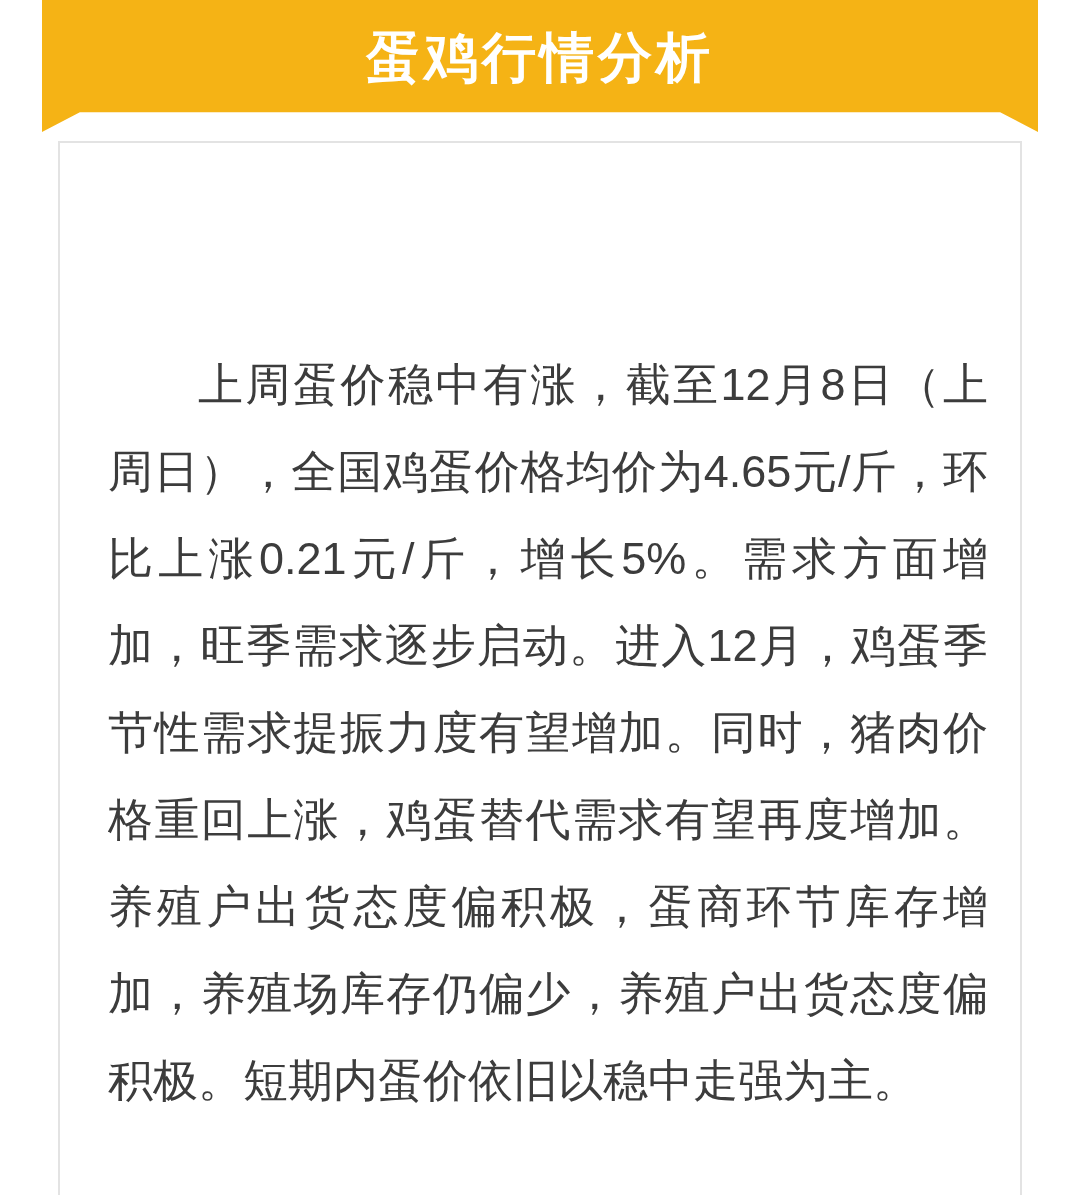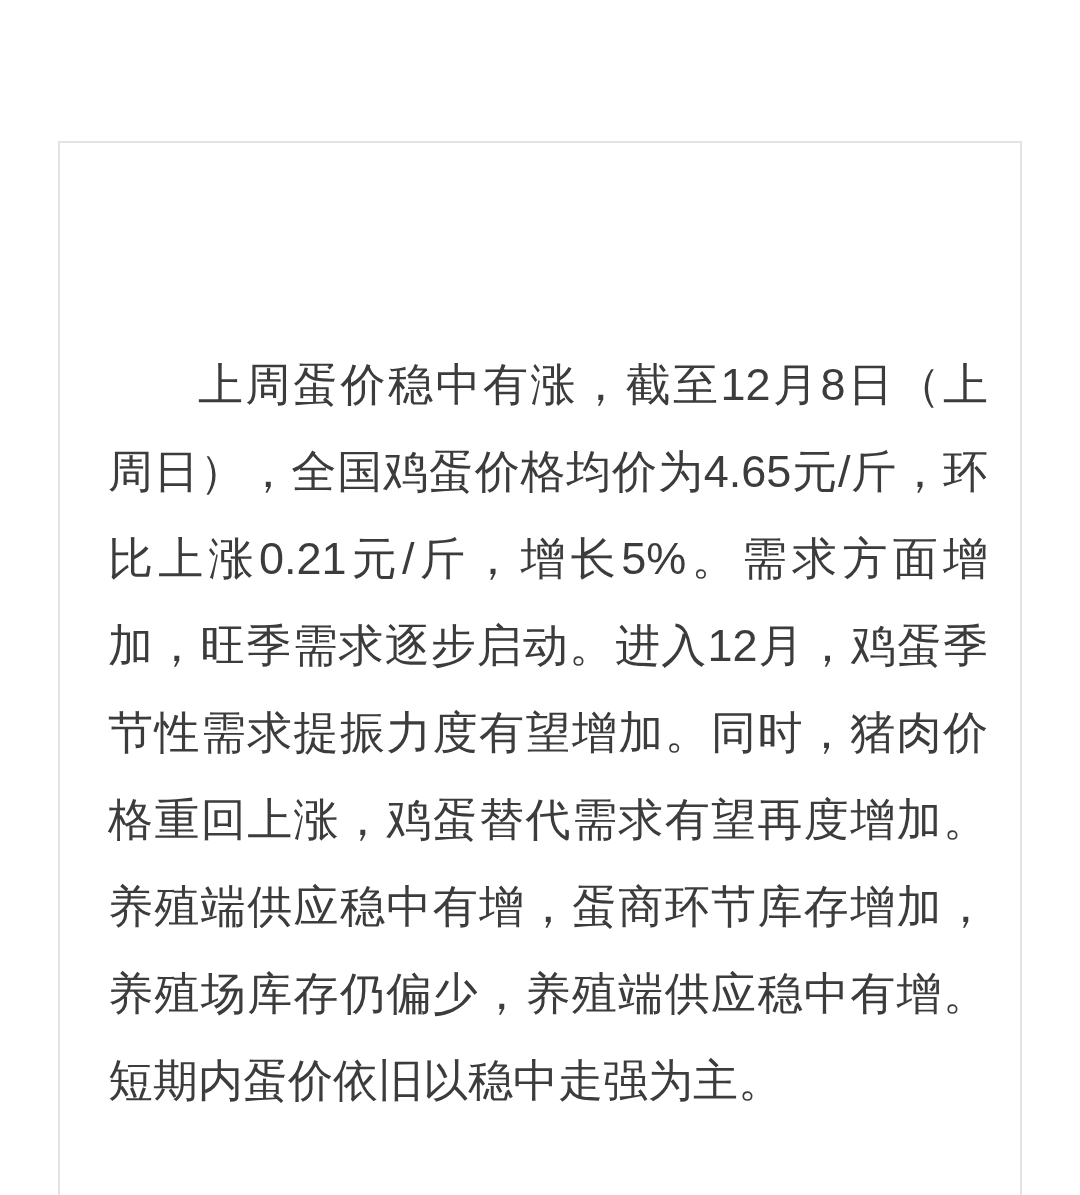--- a/index.html
+++ b/index.html
@@ -132,21 +132,26 @@
     text-justify: inter-ideograph;
     letter-spacing: 0px;
     font-family: "Liberation Sans", sans-serif;
   }
 </style>
 </head>
 <body>
 
 <div class="page">
 
+  <div class="header-wrap">
+    <div class="header-banner">
+      <div class="header-title">蛋鸡行情分析</div>
+    </div>
+  </div>
 
   <div class="card">
 
 
-    <div class="paragraph">上周蛋价稳中有涨，截至12月8日（上周日），全国鸡蛋价格均价为4.65元/斤，环比上涨0.21元/斤，增长5%。需求方面增加，旺季需求逐步启动。进入12月，鸡蛋季节性需求提振力度有望增加。同时，猪肉价格重回上涨，鸡蛋替代需求有望再度增加。养殖端供应稳中有增，蛋商环节库存增加，养殖场库存仍偏少，养殖端供应稳中有增。短期内蛋价依旧以稳中走强为主。</div>
+    <div class="paragraph">上周蛋价稳中有涨，截至12月8日（上周日），全国鸡蛋价格均价为4.65元/斤，环比上涨0.21元/斤，增长5%。需求方面增加，旺季需求逐步启动。进入12月，鸡蛋季节性需求提振力度有望增加。同时，猪肉价格重回上涨，鸡蛋替代需求有望再度增加。养殖户出货态度偏积极，蛋商环节库存增加，养殖场库存仍偏少，养殖户出货态度偏积极。短期内蛋价依旧以稳中走强为主。</div>
 
   </div>
 
 </div>
 
 </body></html>

